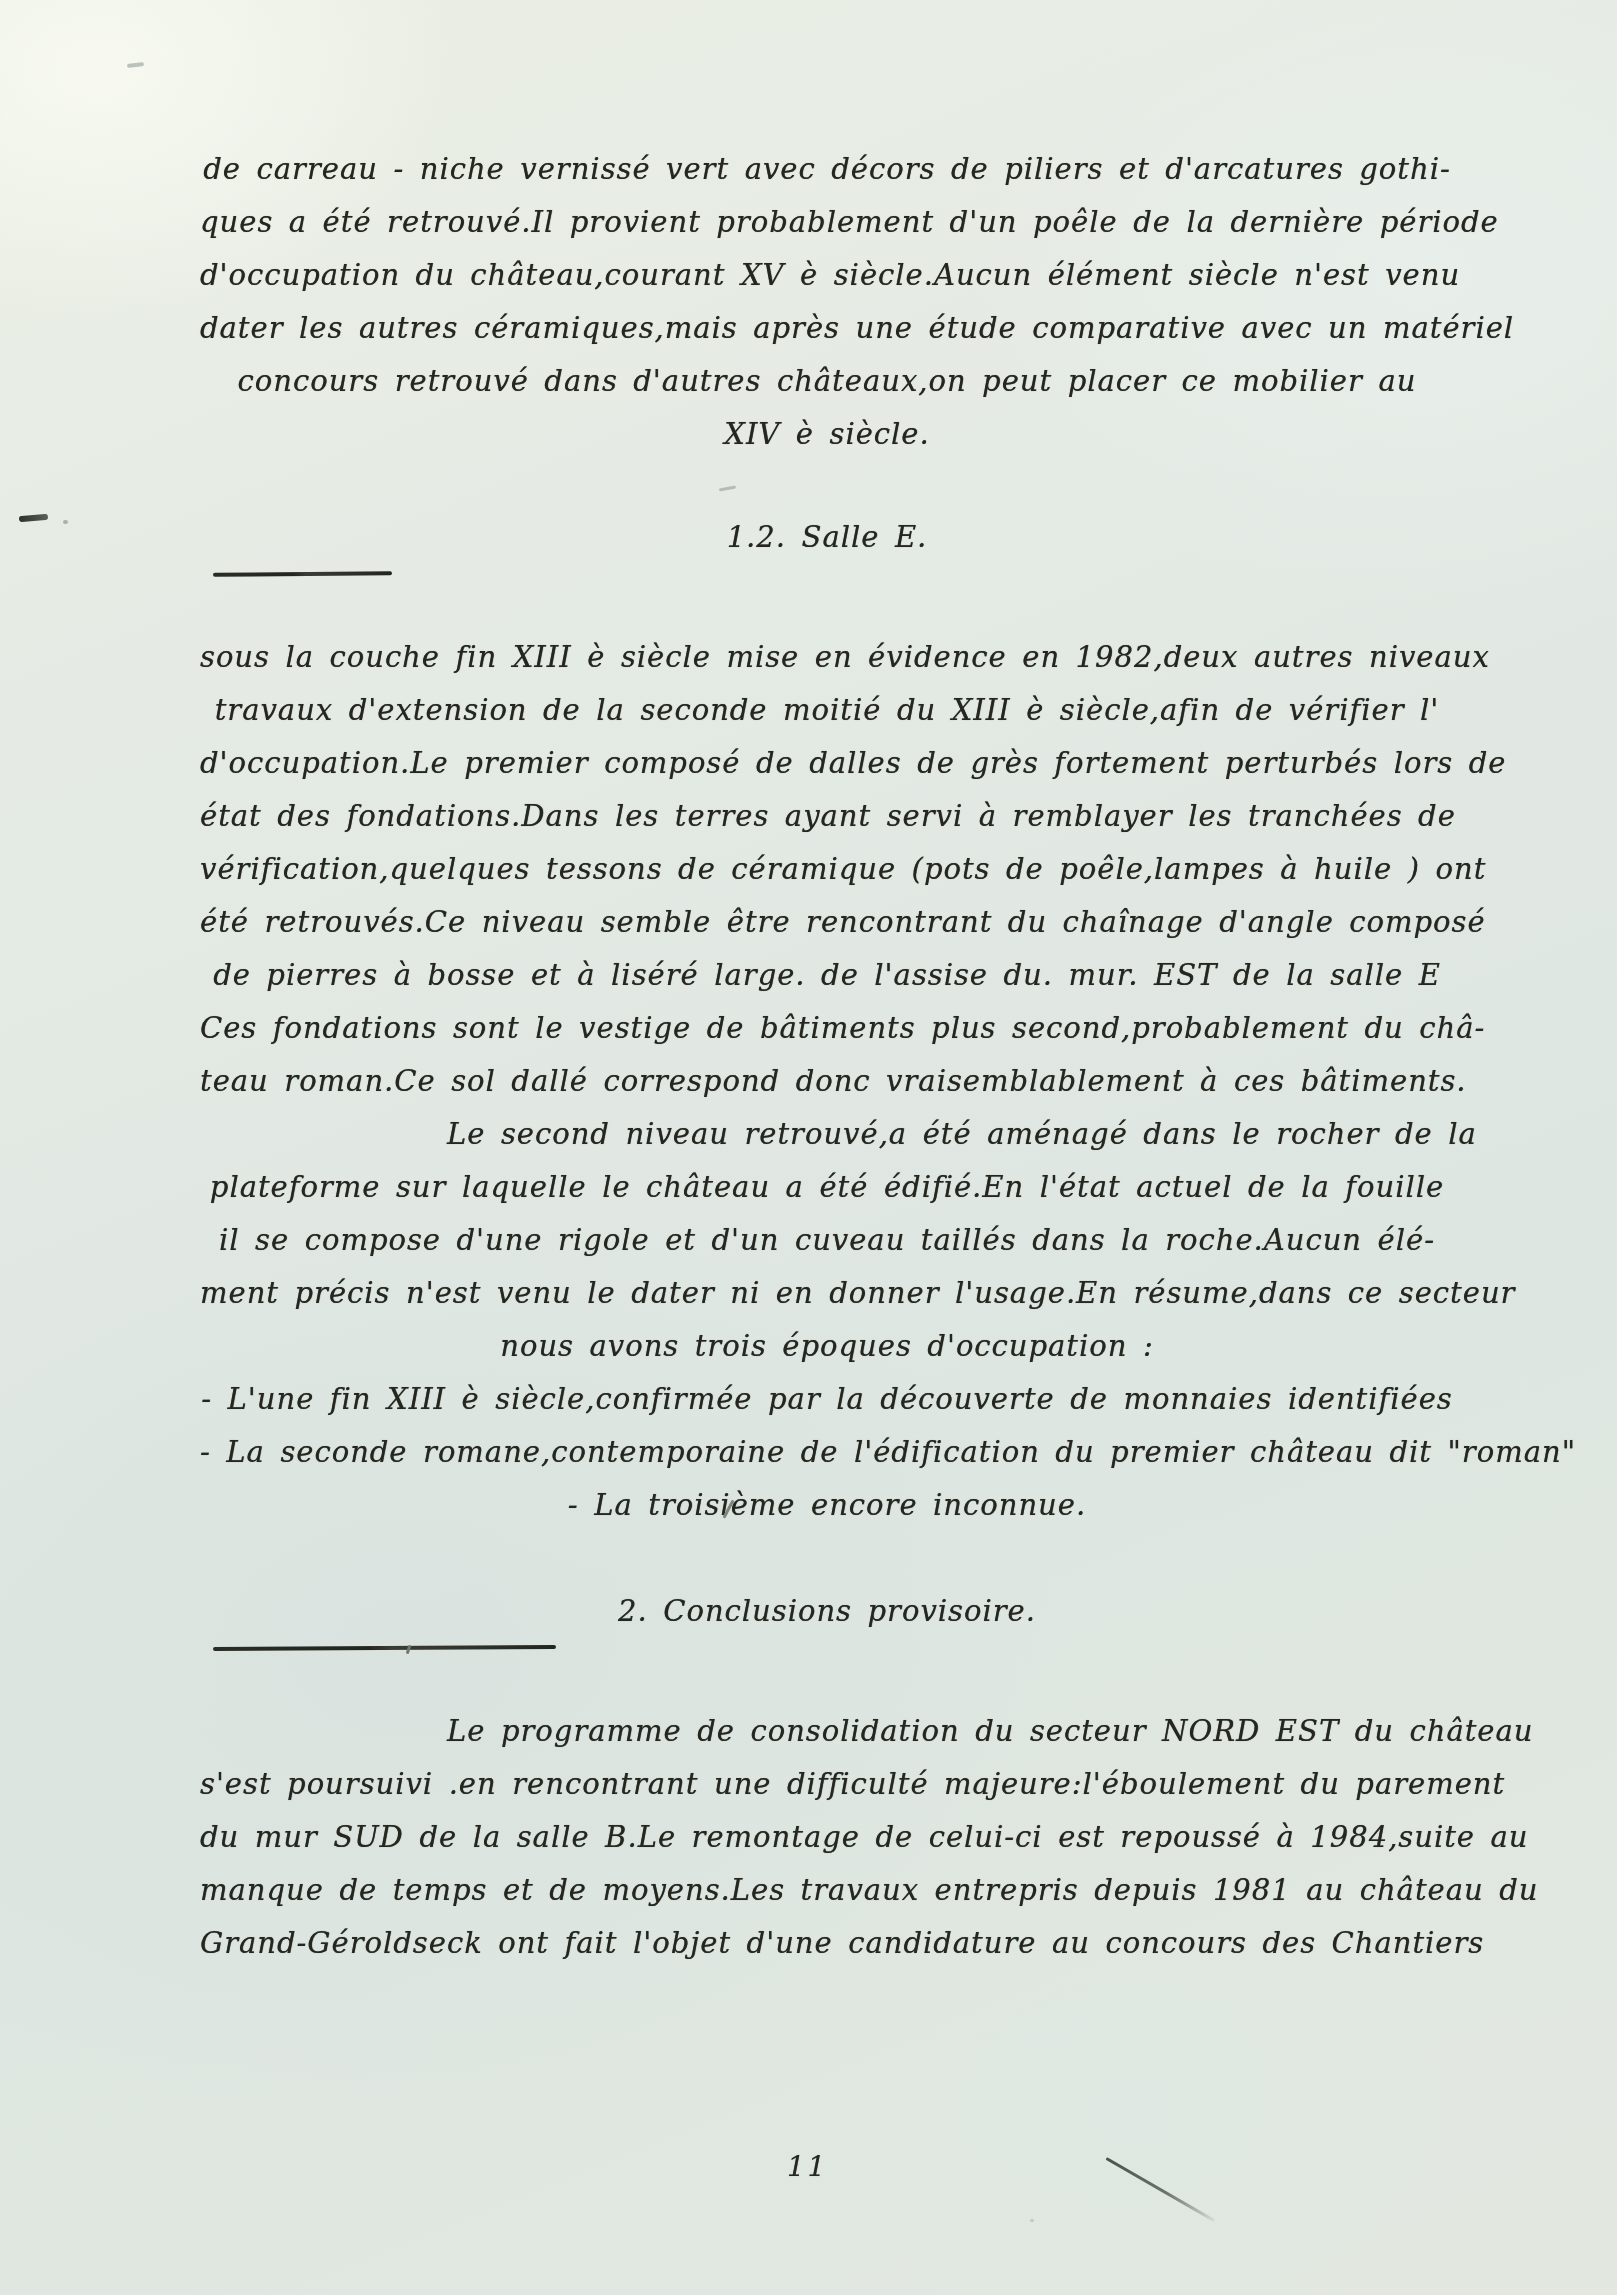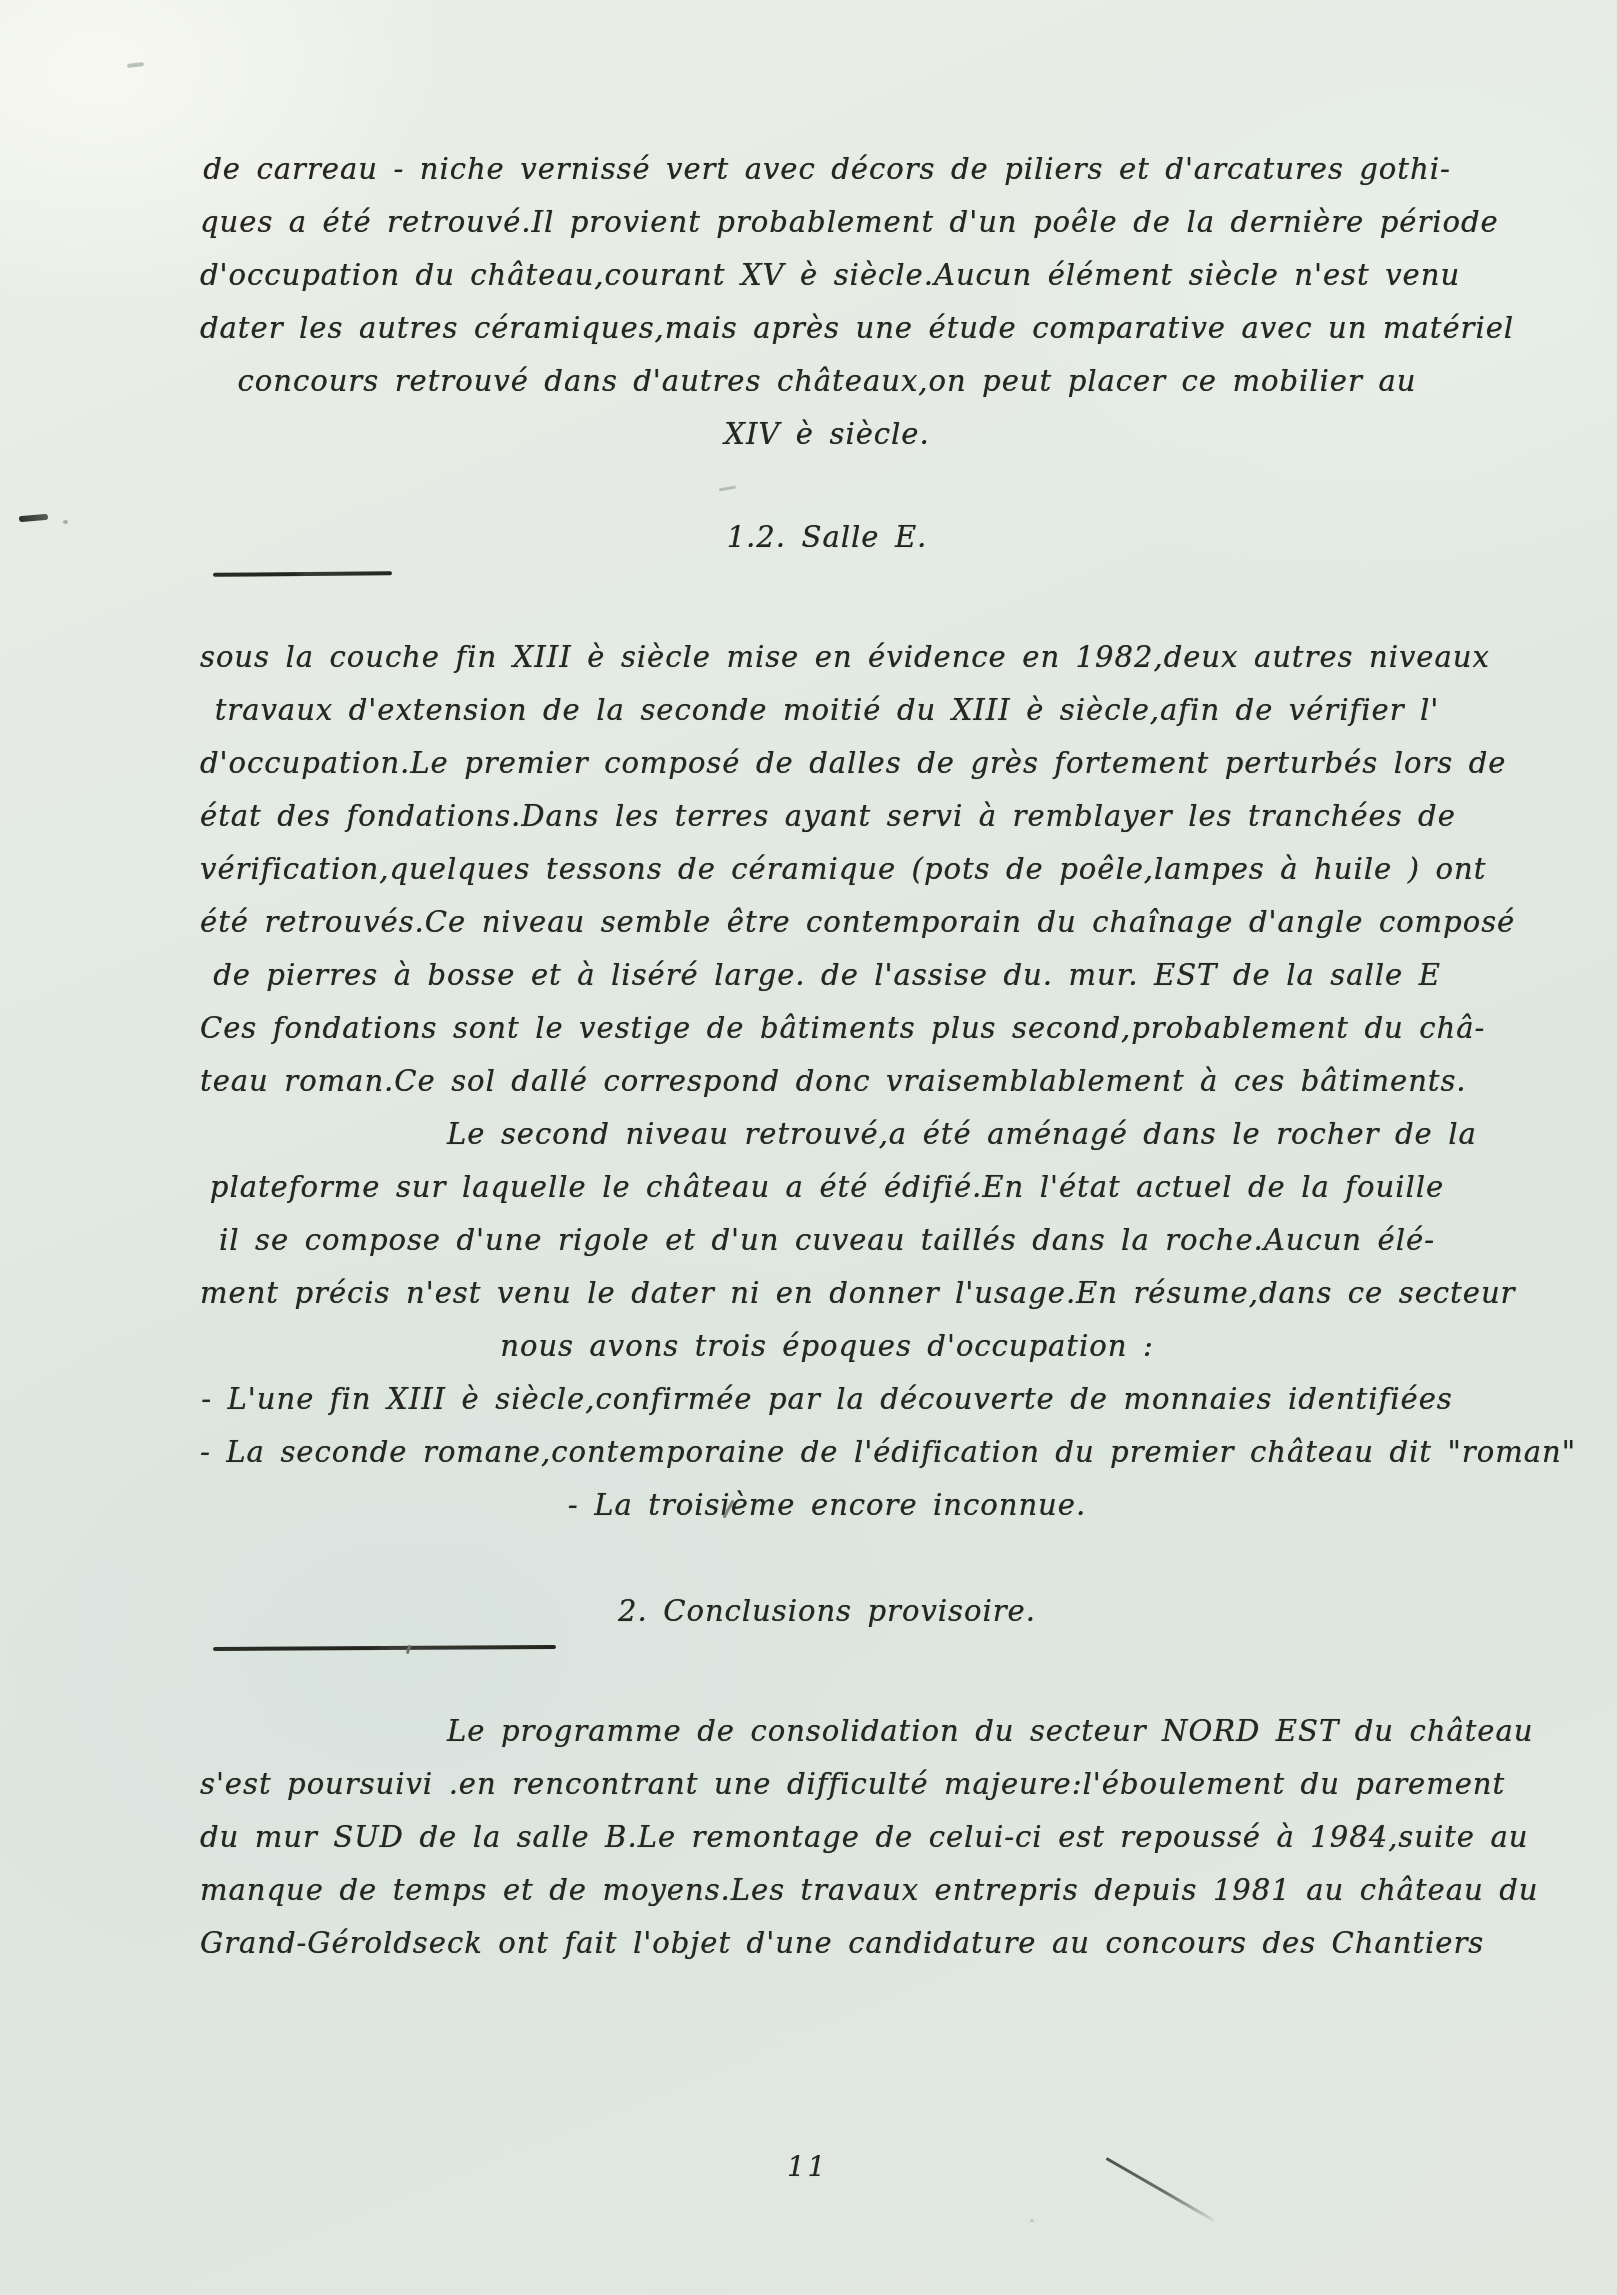--- a/index.html
+++ b/index.html
@@ -123,21 +123,21 @@
       <span>1.2. Salle E.</span>
       <span class="rule rule1"></span>
     </h2>
 
     <section class="m-p2">
       <div class="line">sous la couche fin XIII è siècle mise en évidence en 1982,deux autres niveaux</div>
       <div class="line">travaux d'extension de la seconde moitié du XIII è siècle,afin de vérifier l'</div>
       <div class="line">d'occupation.Le premier composé de dalles de grès fortement perturbés lors de</div>
       <div class="line">état des fondations.Dans les terres ayant servi à remblayer les tranchées de</div>
       <div class="line">vérification,quelques tessons de céramique (pots de poêle,lampes à huile ) ont</div>
-      <div class="line">été retrouvés.Ce niveau semble être contemporain du chaînage d'angle composé</div>
+      <div class="line">été retrouvés.Ce niveau semble être rencontrant du chaînage d'angle composé</div>
       <div class="line">de pierres à bosse et à liséré large. de l'assise du. mur. EST de la salle E</div>
       <div class="line">Ces fondations sont le vestige de bâtiments plus second,probablement du châ-</div>
       <div class="line">teau roman.Ce sol dallé correspond donc vraisemblablement à ces bâtiments.</div>
     </section>
 
     <section>
       <div class="line indent">Le second niveau retrouvé,a été aménagé dans le rocher de la</div>
       <div class="line">plateforme sur laquelle le château a été édifié.En l'état actuel de la fouille</div>
       <div class="line">il se compose d'une rigole et d'un cuveau taillés dans la roche.Aucun élé-</div>
       <div class="line">ment précis n'est venu le dater ni en donner l'usage.En résume,dans ce secteur</div>

